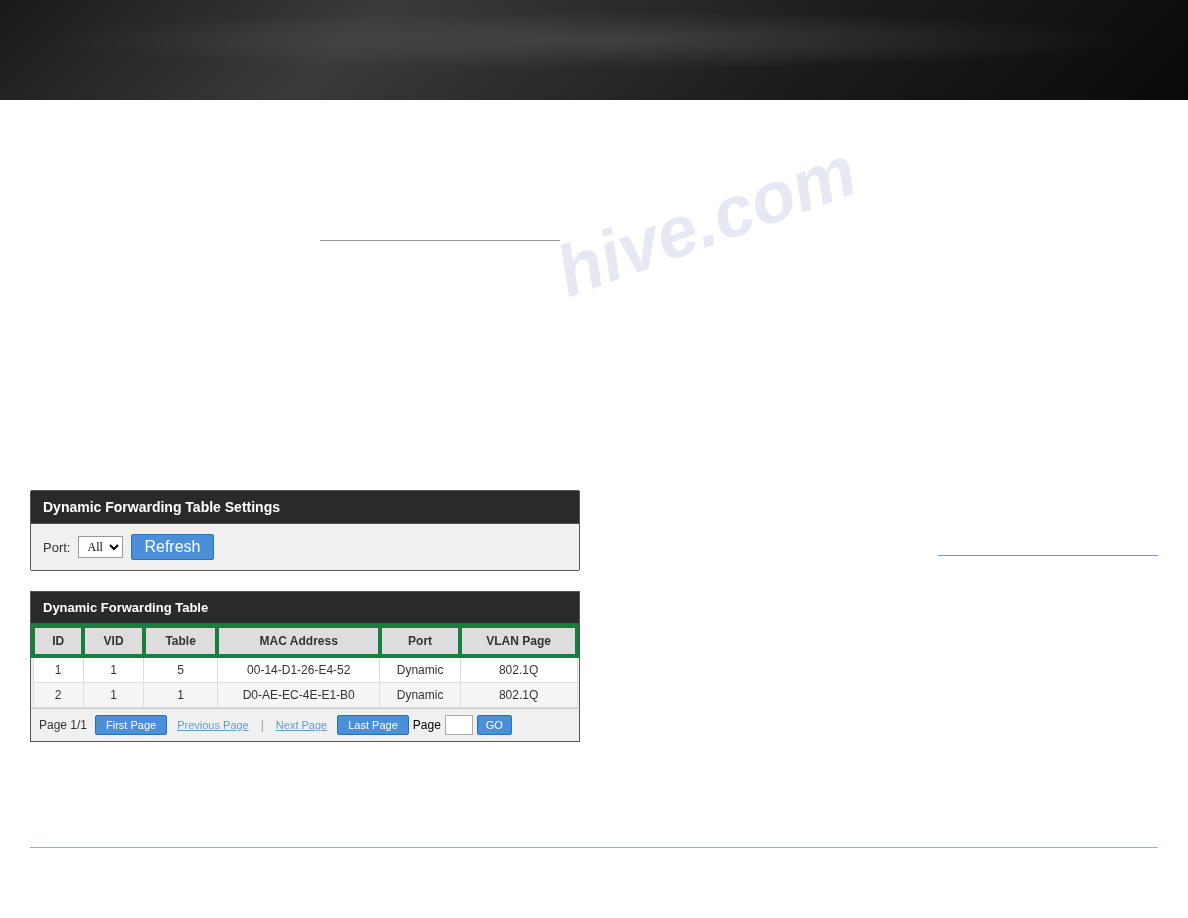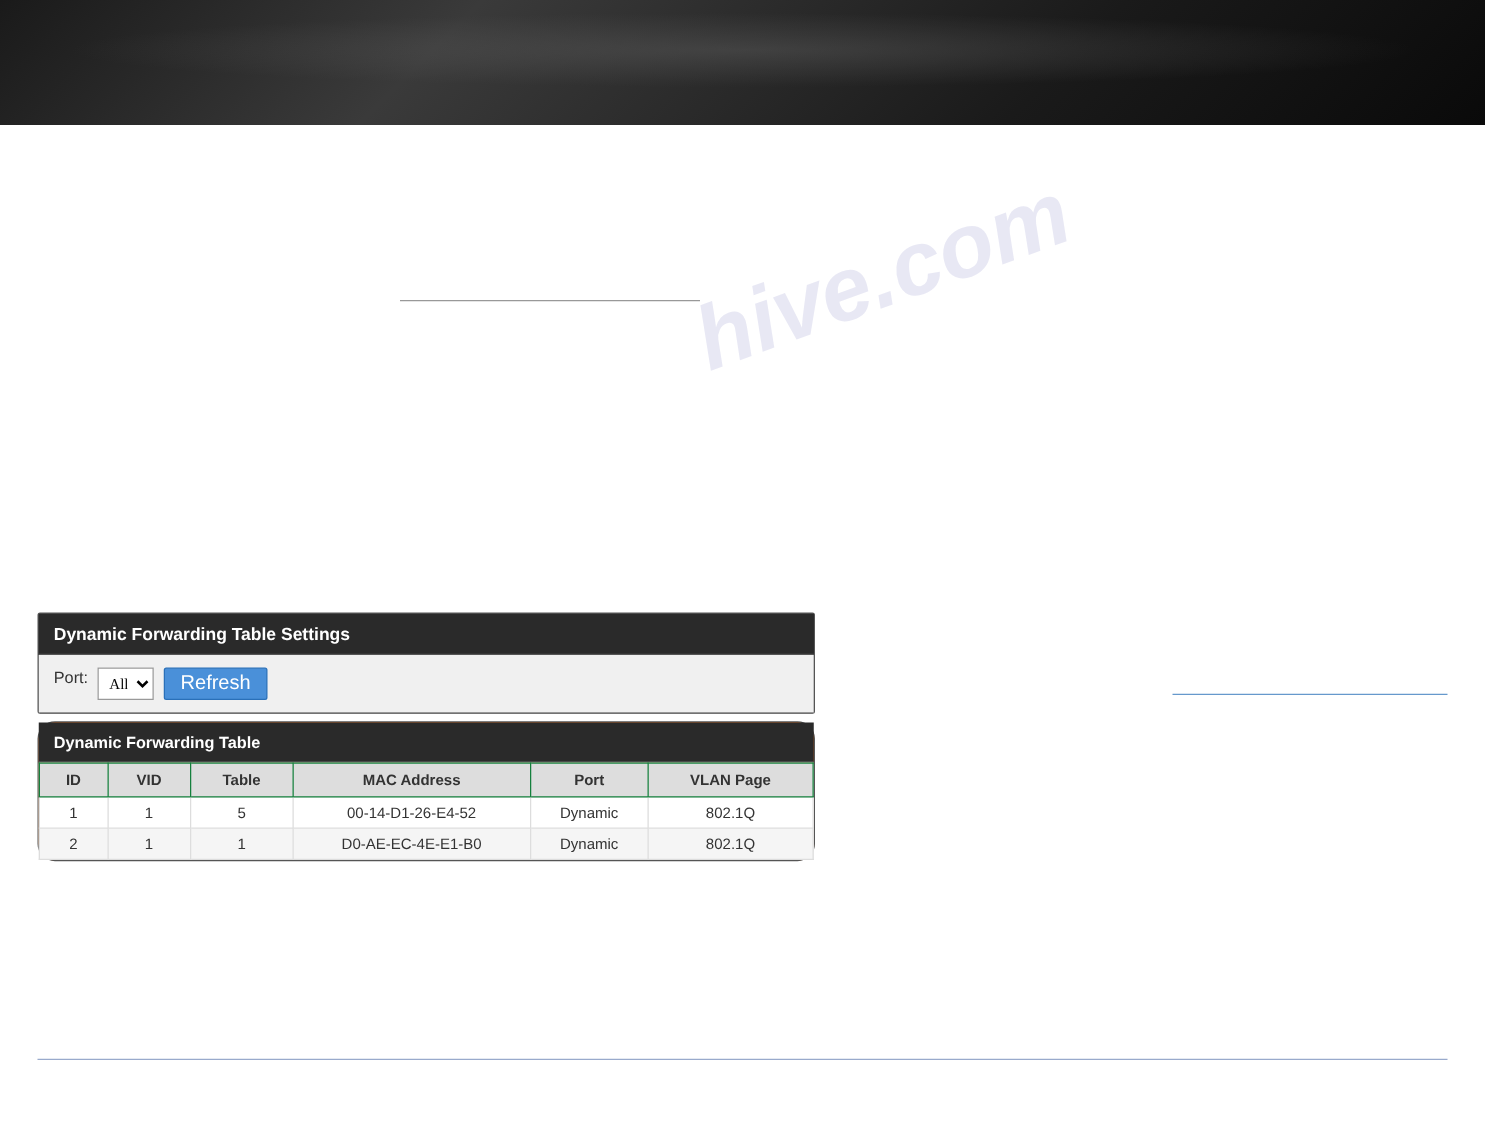--- a/index.html
+++ b/index.html
@@ -72,21 +72,21 @@
       left: 30px;
       right: 30px;
       border-top: 1px solid #99aacc;
     }
 
     
     .panel-container {
       position: absolute;
       top: 490px;
       left: 30px;
-      width: 622px;
+      width: 550px;
     }
 
     
     .settings-panel {
       background: #2a2a2a;
       border: 1px solid #555;
       border-radius: 2px;
     }
 
     .settings-header {
@@ -95,20 +95,21 @@
       padding: 8px 12px;
       font-size: 14px;
       font-weight: bold;
       border-bottom: 1px solid #555;
     }
 
     .settings-body {
       background: #f0f0f0;
       padding: 10px 12px;
       display: flex;
+      align-items: center;
       gap: 8px;
     }
 
     .port-label {
       color: #333;
       font-size: 13px;
       font-weight: normal;
     }
 
     .port-select {
@@ -125,24 +126,24 @@
       color: #fff;
       border: 1px solid #2a70b9;
       padding: 3px 12px;
       font-size: 16px;
       cursor: pointer;
       border-radius: 2px;
     }
 
     
     .table-panel {
-      background: #f97316;
+      background: #fca5a5;
       border: 1px solid #555;
-      border-radius: 14px;
-      margin-top: 6px;
+      border-radius: 0;
+      margin-top: 20px;
     }
 
     .table-header {
       background: #2a2a2a;
       color: #fff;
       padding: 8px 12px;
       font-size: 13px;
       font-weight: bold;
       border-bottom: 1px solid #555;
     }
@@ -159,21 +160,21 @@
     thead tr {
       background: #ddd;
     }
 
     thead th {
       padding: 6px 12px;
       text-align: center;
       font-size: 12px;
       font-weight: bold;
       color: #333;
-      border: 1px solid #15803d;
+      border: 4px solid #15803d;
     }
 
     tbody tr {
       background: #fff;
     }
 
     tbody tr:nth-child(even) {
       background: #f5f5f5;
     }
 
@@ -310,15 +311,26 @@
       <td>1</td>
       <td>1</td>
       <td>D0-AE-EC-4E-E1-B0</td>
       <td>Dynamic</td>
       <td>802.1Q</td>
     </tr>
           </tbody>
       </table>
     </div>
 
+    <div class="pagination">
+      <span class="page-info">Page 1/1</span>
+      <button class="btn-active">First Page</button>
+      <button class="btn-inactive">Previous Page</button>
+      <span class="separator">|</span>
+      <button class="btn-inactive">Next Page</button>
+      <button class="btn-active">Last Page</button>
+      <span>Page</span>
+      <input class="page-input" type="text" value="" style="">
+      <button class="go-btn">GO</button>
+    </div>
   </div>
 
 </div>
 
 </body></html>

